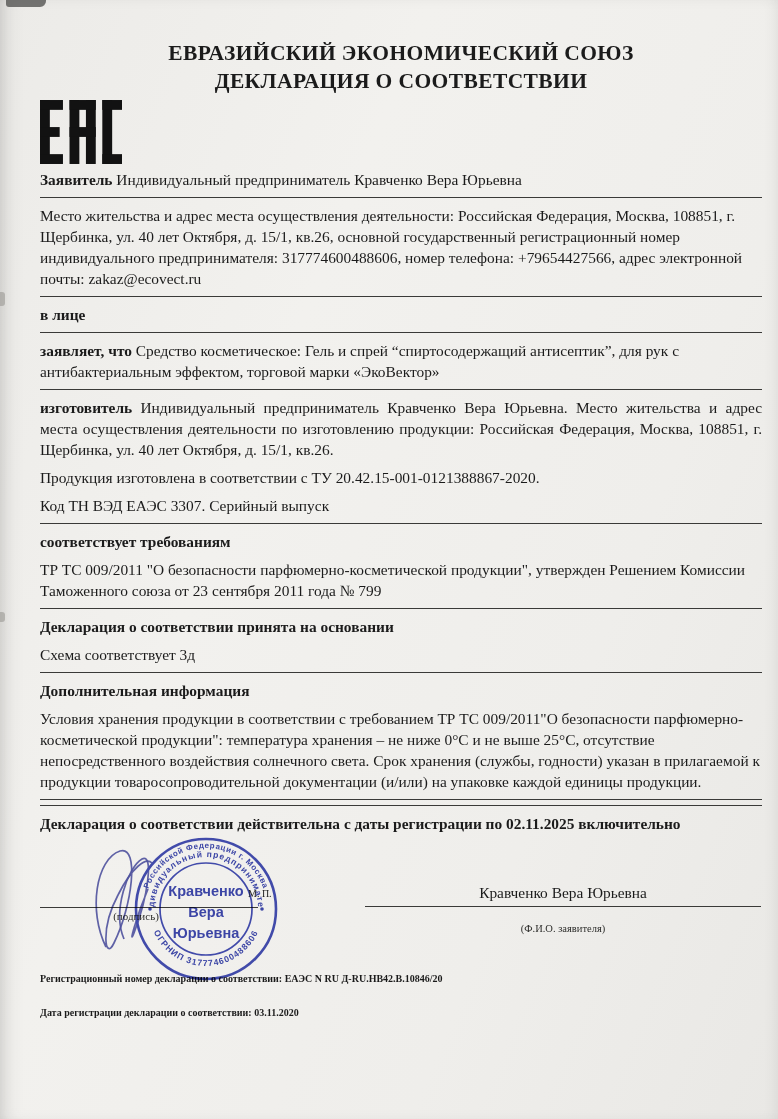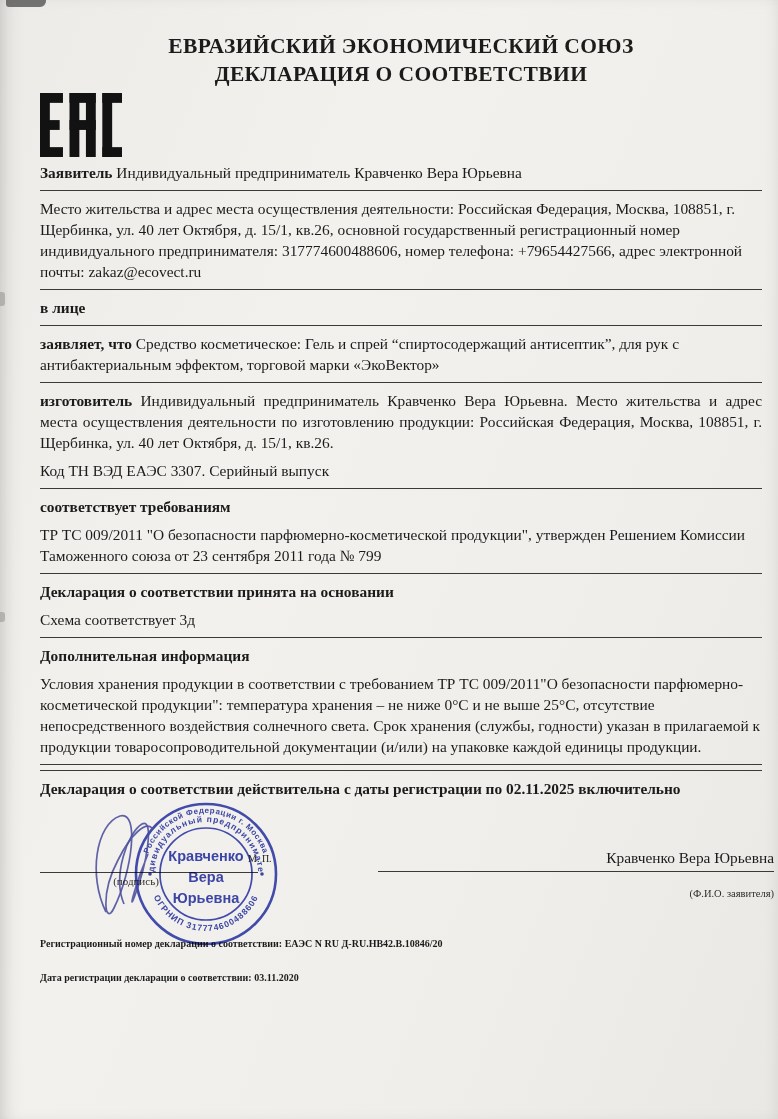--- a/index.html
+++ b/index.html
@@ -12,37 +12,37 @@
   .paper{
     position:relative;width:778px;height:1119px;box-sizing:border-box;
     padding:32px 16px 0 40px;
     background:linear-gradient(112deg,#ecebe8 0%,#f2f1ee 35%,#efeeeb 70%,#e9e8e5 100%);
     box-shadow:inset 14px 0 22px -16px rgba(60,60,60,.35), inset -10px 0 18px -14px rgba(60,60,60,.18);
   }
   .corner-smudge{position:absolute;top:0;left:6px;width:40px;height:7px;background:#4a4a48;border-radius:0 0 6px 3px;opacity:.75;}
   .edge-mark{position:absolute;left:0;width:5px;background:#9a9893;opacity:.6;border-radius:0 3px 3px 0;}
 
   .title{font-weight:bold;text-align:center;font-size:21.5px;line-height:28px;letter-spacing:.4px;}
-  .title.first{}
+  .title.first{margin-top:7px;}
 
   .eac{margin-top:5px;height:64px;}
   .eac svg{display:block;}
 
   p{margin:7px 0;font-size:15.4px;line-height:21px;}
   p.b, .b{font-weight:bold;}
   p.justify{text-align:justify;}
   .rule{border:none;border-top:1px solid #3a3a38;height:0;margin:1px 0;}
   .rule.double{height:5px;border-bottom:1px solid #3a3a38;margin:2px 0 1px 0;}
   .gap-top{margin-top:5px;}
 
   .sig-area{position:relative;height:118px;margin-top:9px;}
   .sign-line-left{position:absolute;left:0;top:64px;width:218px;border-top:1.4px solid #3a3a38;}
   .sign-caption{position:absolute;left:28px;top:67px;width:136px;text-align:center;font-size:11px;color:#2e2e2c;}
   .mp{position:absolute;left:208px;top:45px;font-size:10px;}
-  .fio{position:absolute;left:338px;top:40px;width:396px;text-align:right;}
+  .fio{position:absolute;left:325px;top:40px;width:396px;text-align:center;}
   .fio-name{font-size:15.4px;line-height:20px;}
   .fio-line{border-top:1.4px solid #3a3a38;margin-top:3px;}
   .fio-caption{font-size:10.5px;color:#2e2e2c;margin-top:16px;}
 
   .stamp{position:absolute;left:36px;top:-26px;z-index:3;pointer-events:none;mix-blend-mode:multiply;opacity:.88;}
   .stamp .ink{stroke:#2b36ad;fill:none;}
   .stamp text{fill:#2430a8;font-family:"Liberation Sans","DejaVu Sans",sans-serif;}
   .stamp .ring{font-size:8.6px;letter-spacing:1px;font-weight:bold;}
   .stamp .ring.outer{font-size:8px;letter-spacing:.6px;}
   .stamp .cname{font-size:14.5px;font-weight:bold;text-anchor:middle;}
@@ -89,20 +89,21 @@
   <p>Место жительства и адрес места осуществления деятельности: Российская Федерация, Москва, 108851, г. Щербинка, ул. 40 лет Октября, д. 15/1, кв.26, основной государственный регистрационный номер индивидуального предпринимателя: 317774600488606, номер телефона: +79654427566, адрес электронной почты: zakaz@ecovect.ru</p>
   <div class="rule"></div>
 
   <p class="b">в лице</p>
   <div class="rule"></div>
 
   <p><b>заявляет, что</b> <span>Средство косметическое: Гель и спрей “спиртосодержащий антисептик”, для рук с антибактериальным эффектом, торговой марки «ЭкоВектор»</span></p>
   <div class="rule"></div>
 
   <p class="justify"><b>изготовитель</b> <span>Индивидуальный предприниматель Кравченко Вера Юрьевна. Место жительства и адрес места осуществления деятельности по изготовлению продукции: Российская Федерация, Москва, 108851, г. Щербинка, ул. 40 лет Октября, д. 15/1, кв.26.</span></p>
+  <p>Продукция изготовлена в соответствии с ТУ 20.42.15-001-0121388867-2020.</p>
   <p>Код ТН ВЭД ЕАЭС 3307. Серийный выпуск</p>
   <div class="rule"></div>
 
   <p class="b">соответствует требованиям</p>
   <p>ТР ТС 009/2011 "О безопасности парфюмерно-косметической продукции", утвержден Решением Комиссии Таможенного союза  от 23 сентября 2011 года № 799</p>
   <div class="rule"></div>
 
   <p class="b">Декларация о соответствии принята на основании</p>
   <p>Схема соответствует 3д</p>
   <div class="rule"></div>

